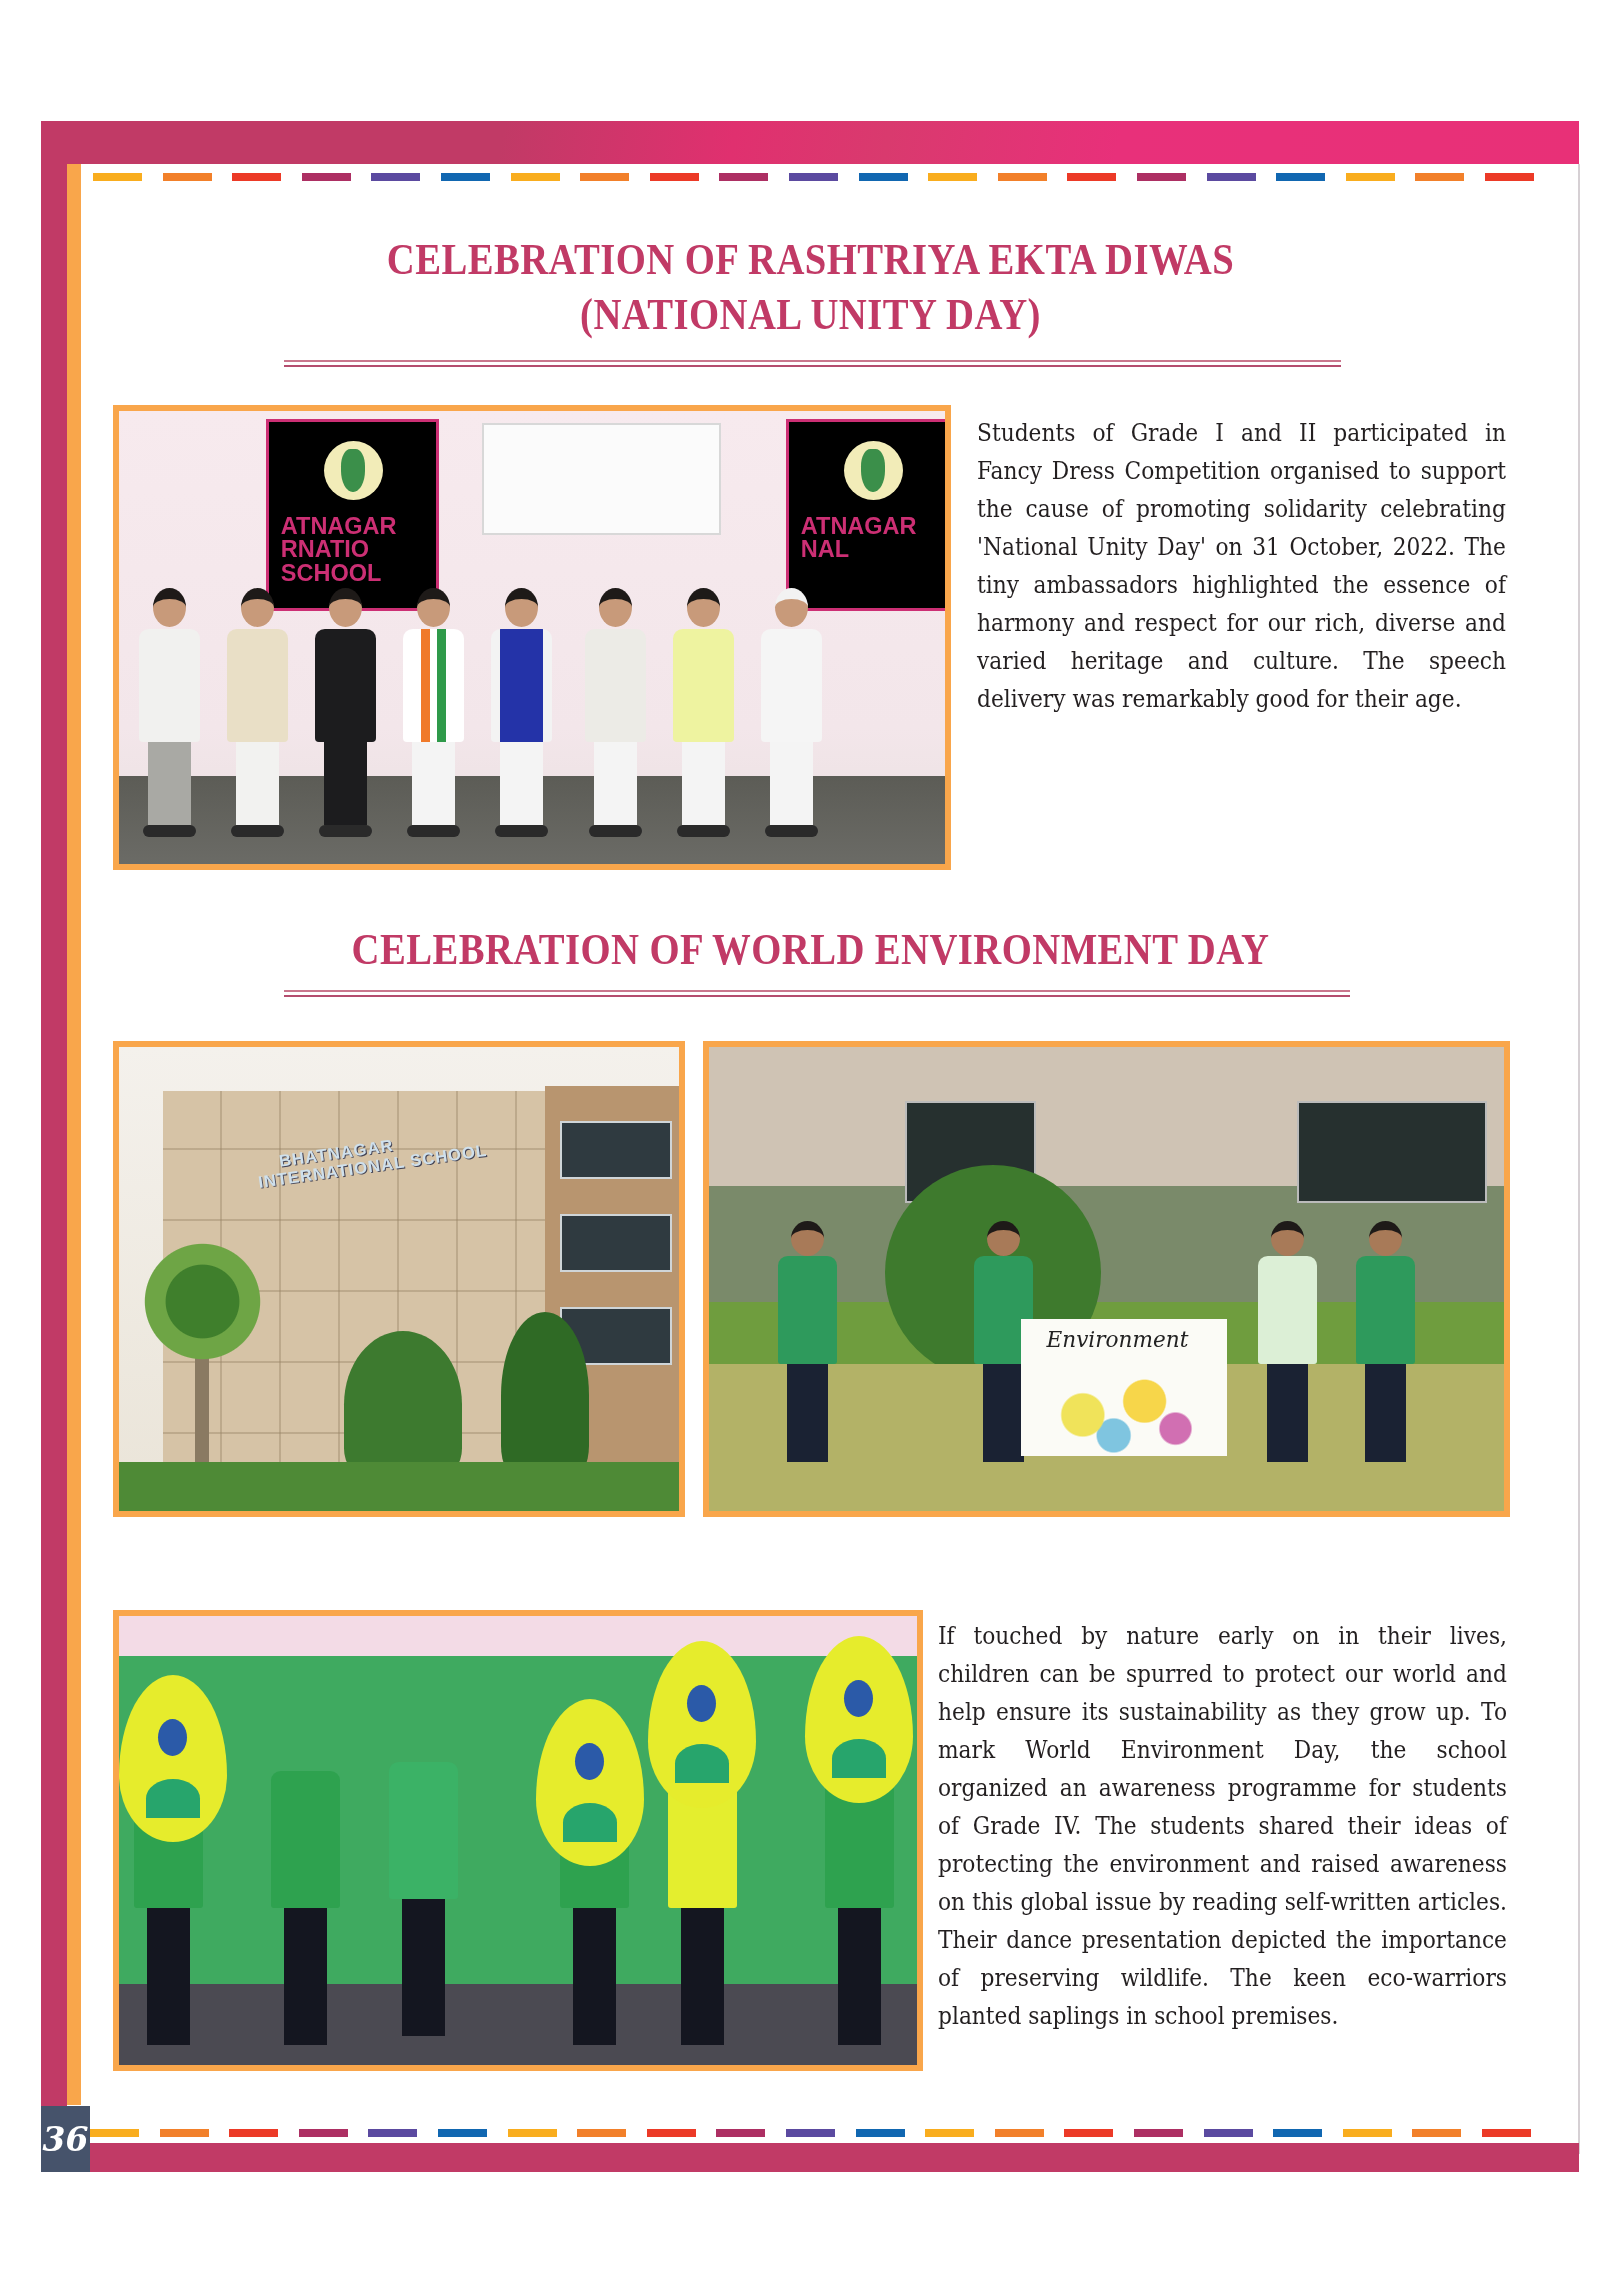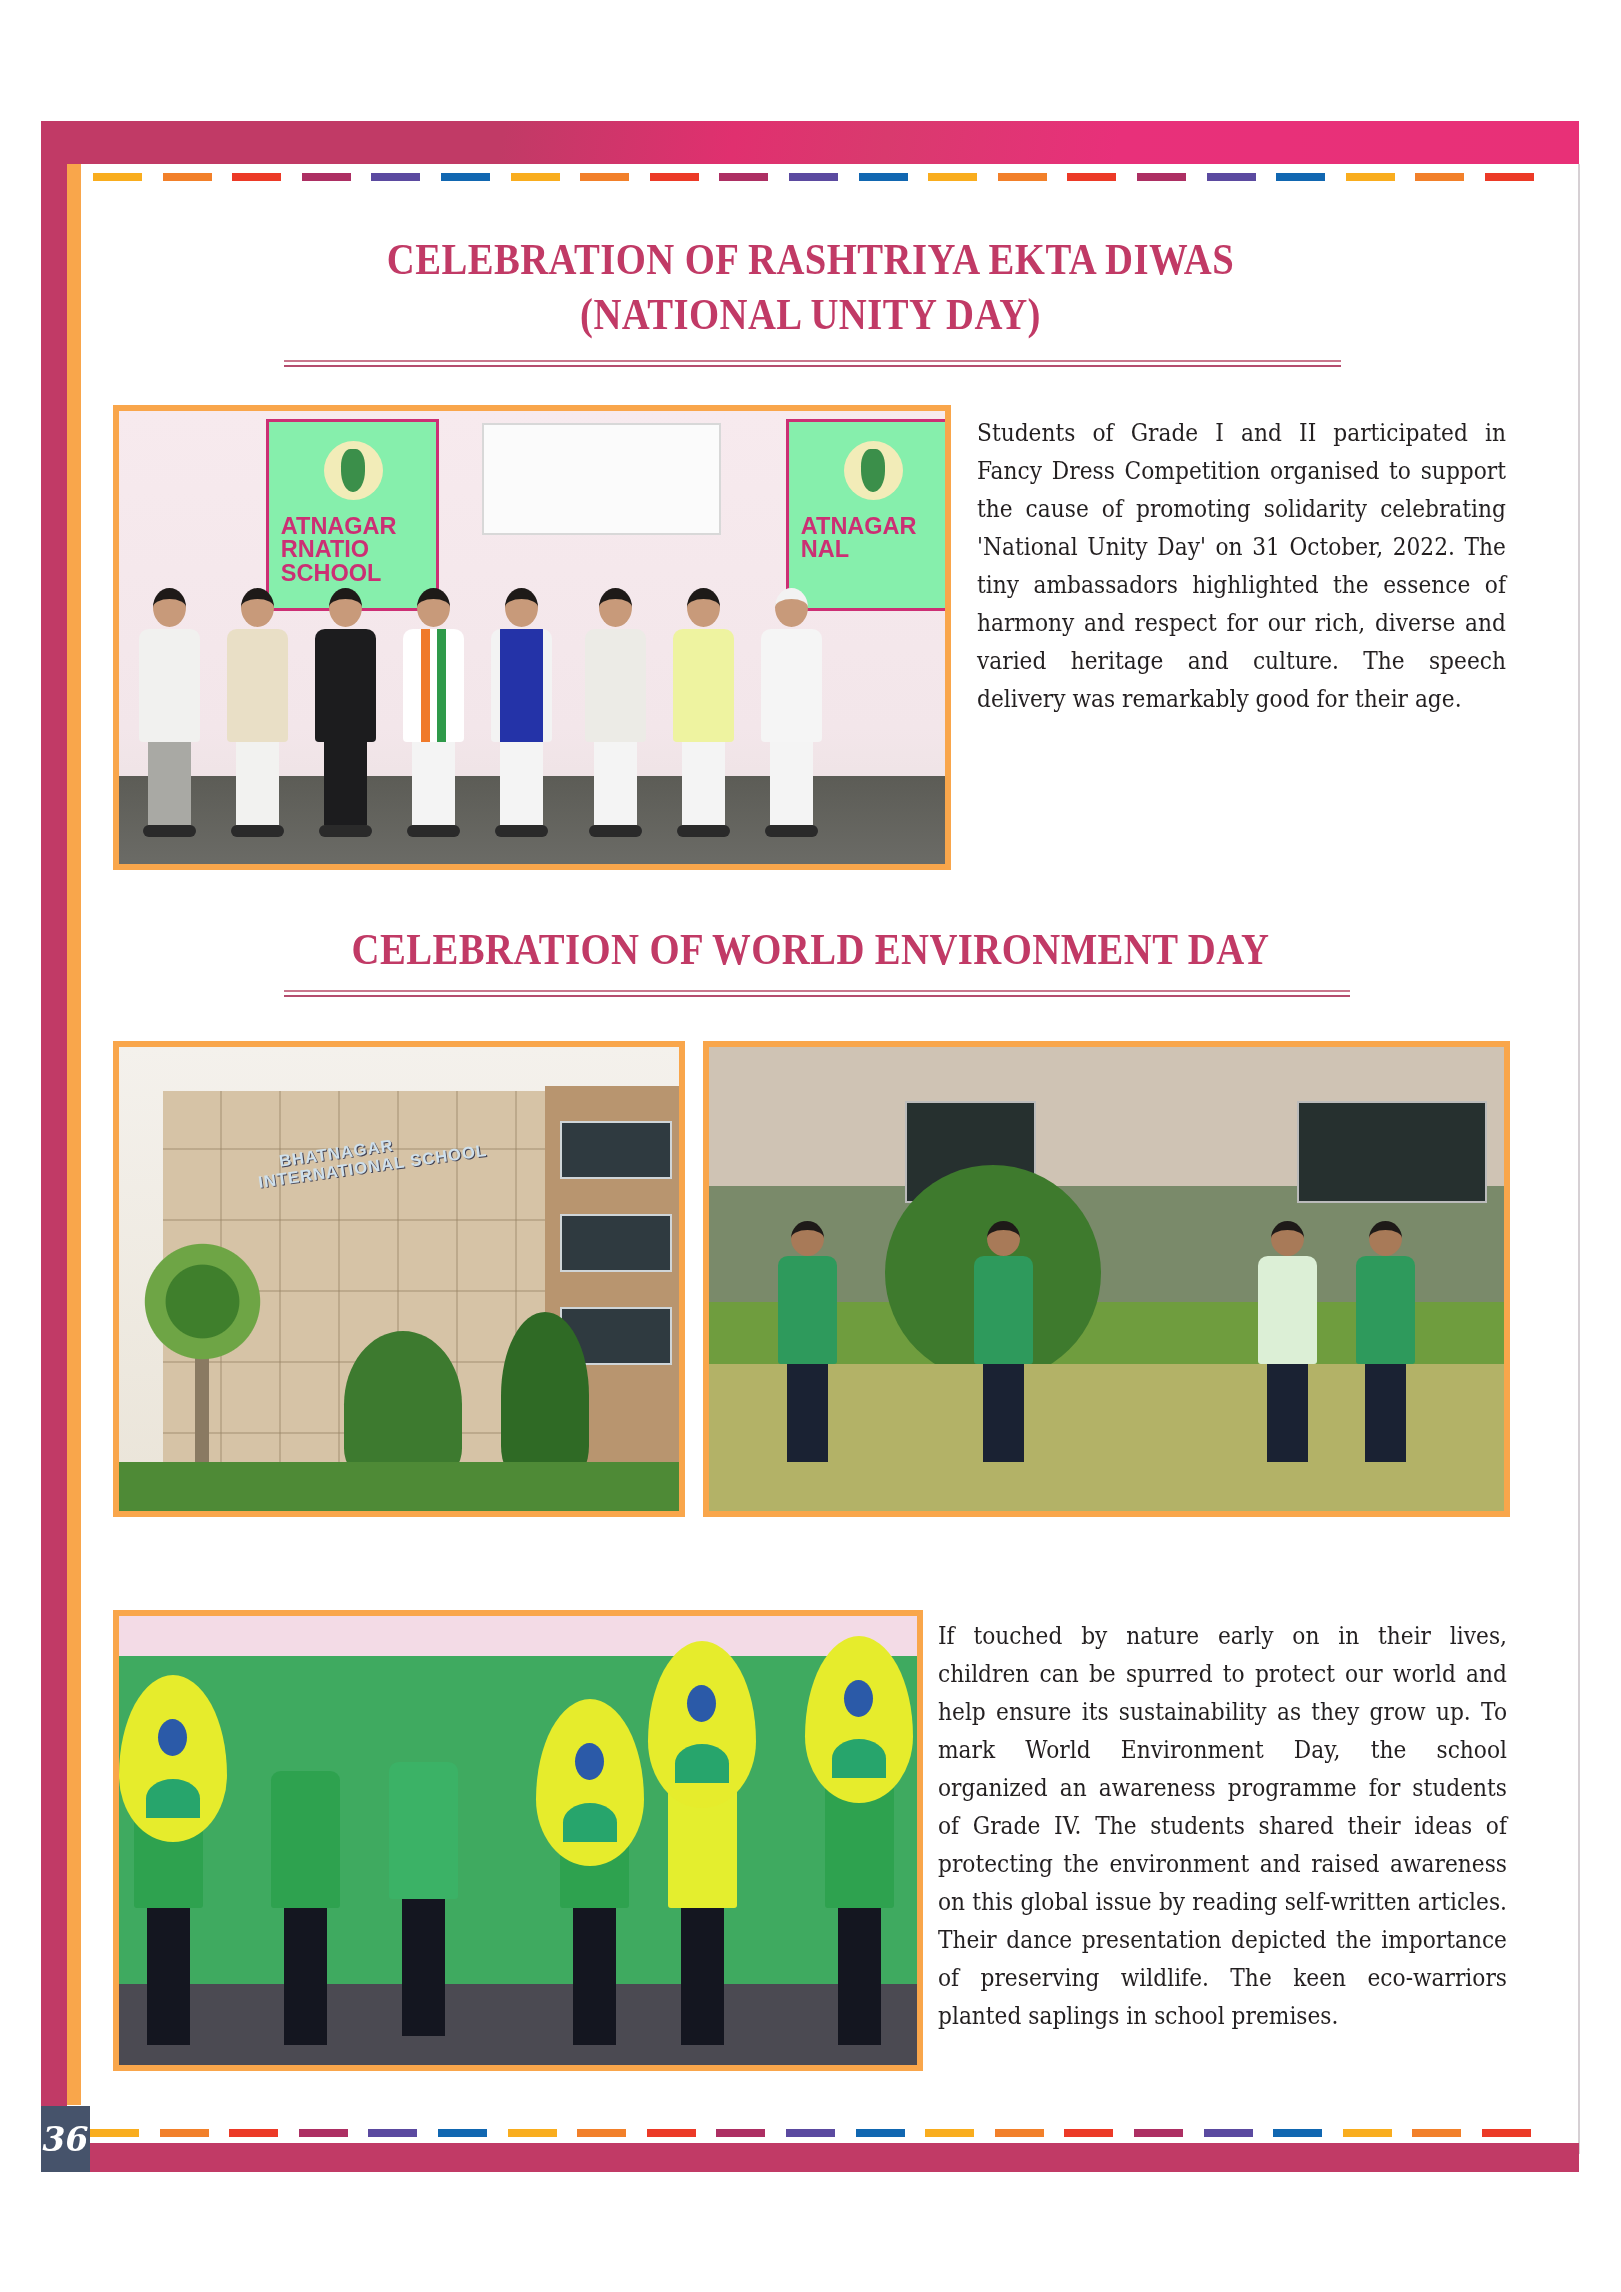--- a/index.html
+++ b/index.html
@@ -39,21 +39,21 @@
   .photo { position: absolute; border: 6.9px solid #f9a64b; box-sizing: border-box; overflow: hidden; }
   .photo-inner { position: absolute; inset: 0; }
   .p1 { left: 113px; top: 405px; width: 838px; height: 465px; }
   .p2 { left: 113px; top: 1041px; width: 572px; height: 476px; }
   .p3 { left: 703px; top: 1041px; width: 807px; height: 476px; }
   .p4 { left: 113px; top: 1610px; width: 810px; height: 461px; }
 
   
   .p1 .wall { position: absolute; inset: 0; background: linear-gradient(#f7eaee, #f3e6ea 70%, #e9e0e0); }
   .p1 .floor { position: absolute; left: 0; right: 0; bottom: 0; height: 88px; background: linear-gradient(#5c5c56, #6b6b66); }
-  .p1 .banner { position: absolute; width: 167px; height: 186px; background: #86efac; border: 3.9px solid #cc2f74; top: 7.8px; }
+  .p1 .banner { position: absolute; width: 167px; height: 186px; background: #000000; border: 3.9px solid #cc2f74; top: 7.8px; }
   .p1 .banner .globe { position: absolute; left: 50%; top: 19.6px; width: 59px; height: 59px; margin-left: -29px; border-radius: 50%; background: #f2ecb8; }
   .p1 .banner .globe::after { content: ""; position: absolute; left: 17.6px; top: 7.8px; width: 23.5px; height: 43px; border-radius: 40% 40% 50% 50%; background: #3b8f4a; }
   .p1 .banner .txt { position: absolute; left: 11.8px; top: 93px; color: #cc2f74; font-family: "Liberation Sans", sans-serif; font-weight: bold; font-size: 23.5px; line-height: 23.5px; }
   .p1 .board { position: absolute; left: 363px; top: 11.8px; width: 235px; height: 108px; background: #fbfbfb; border: 2.9px solid #d8d8d8; }
   .kid { position: absolute; bottom: 27.4px; width: 61px; }
   .kid .head { width: 33px; height: 39px; border-radius: 50%; background: #c89a7a; margin: 0 auto; border-top: 11.8px solid #1e1a18; box-sizing: border-box; }
   .kid .body { width: 61px; height: 113px; margin-top: 2px; border-radius: 9.8px 9.8px 3.9px 3.9px; }
   .kid .legs { width: 43px; height: 83px; margin: 0 auto; }
   .kid .shoes { width: 53px; height: 11.8px; margin: 0 auto; background: #2a2a2a; border-radius: 5.9px; }
 
@@ -265,20 +265,23 @@
     <div class="child" style="left:549px">
         <div class="h"></div>
         <div class="t" style="background:#dcefd6"></div>
         <div class="l"></div>
       </div>
     <div class="child" style="left:647px">
         <div class="h"></div>
         <div class="t"></div>
         <div class="l"></div>
       </div>
+    <div class="poster">
+      <div class="ptxt">Environment</div>
+    </div>
   </div>
 </div>
 
 <div class="photo p4">
   <div class="photo-inner">
     <div class="bg"></div>
     <div class="dancer" style="left:14.7px">
         <div class="t"></div>
         <div class="l"></div>
       </div>

